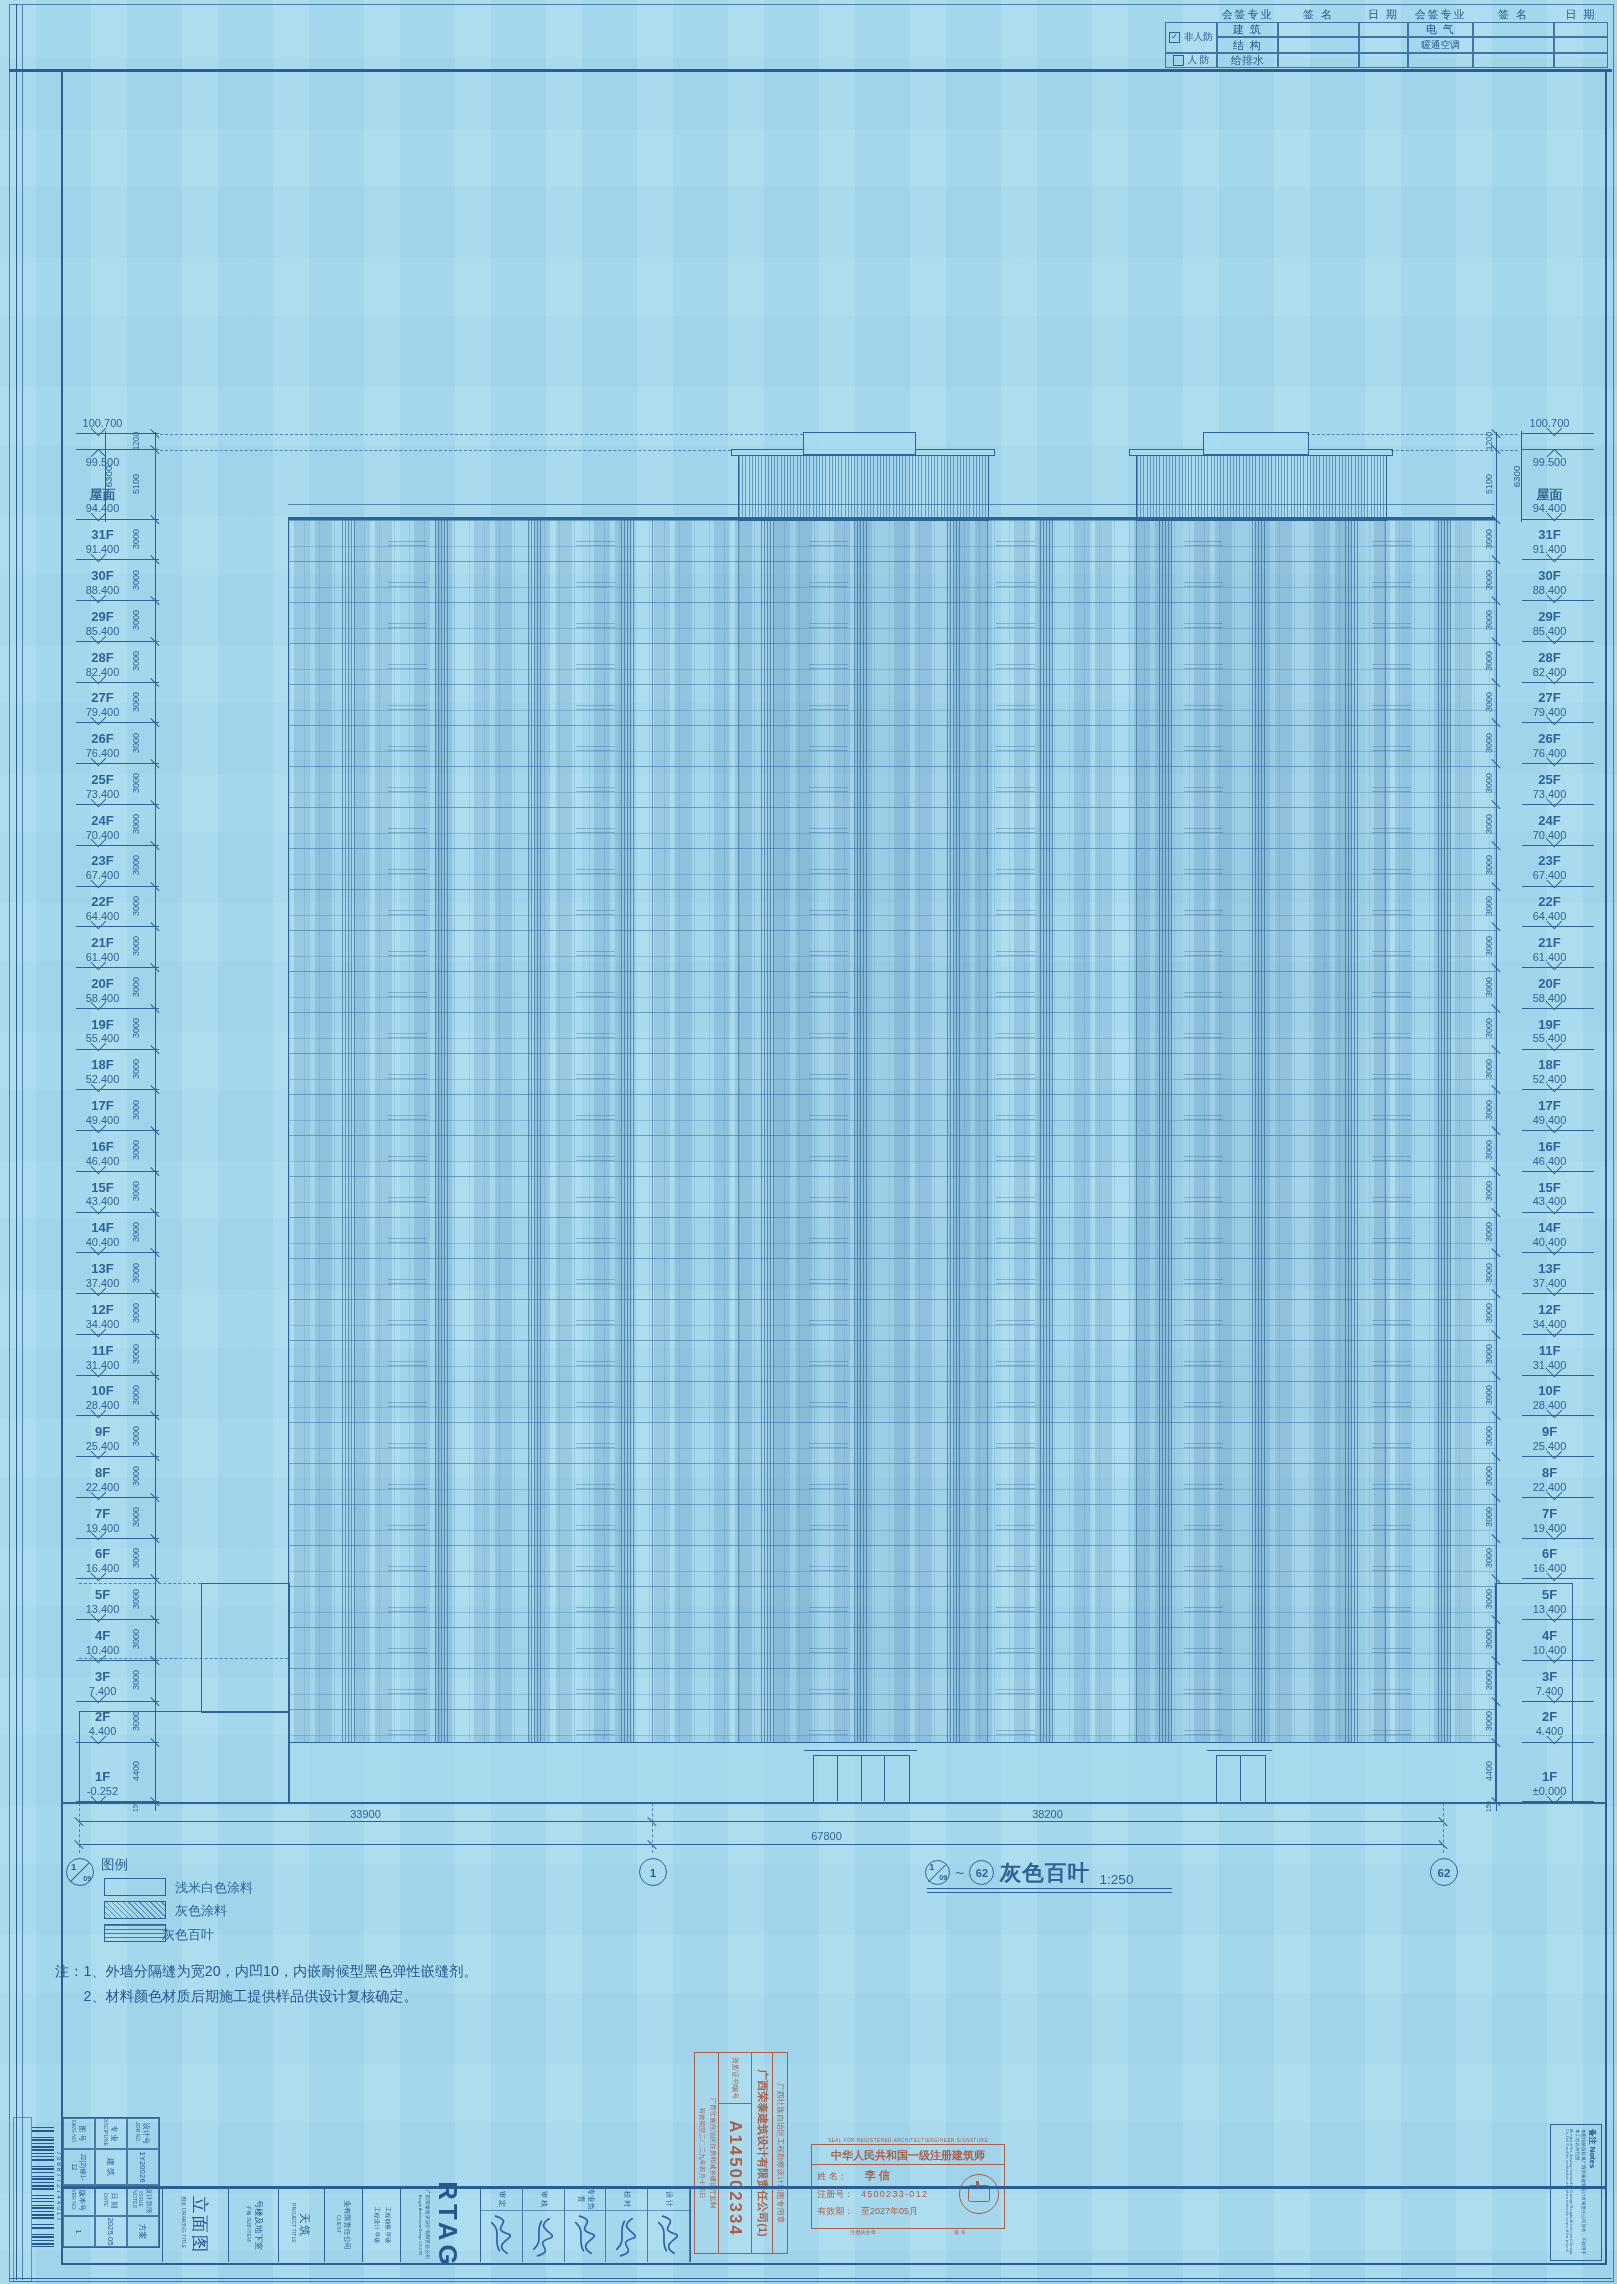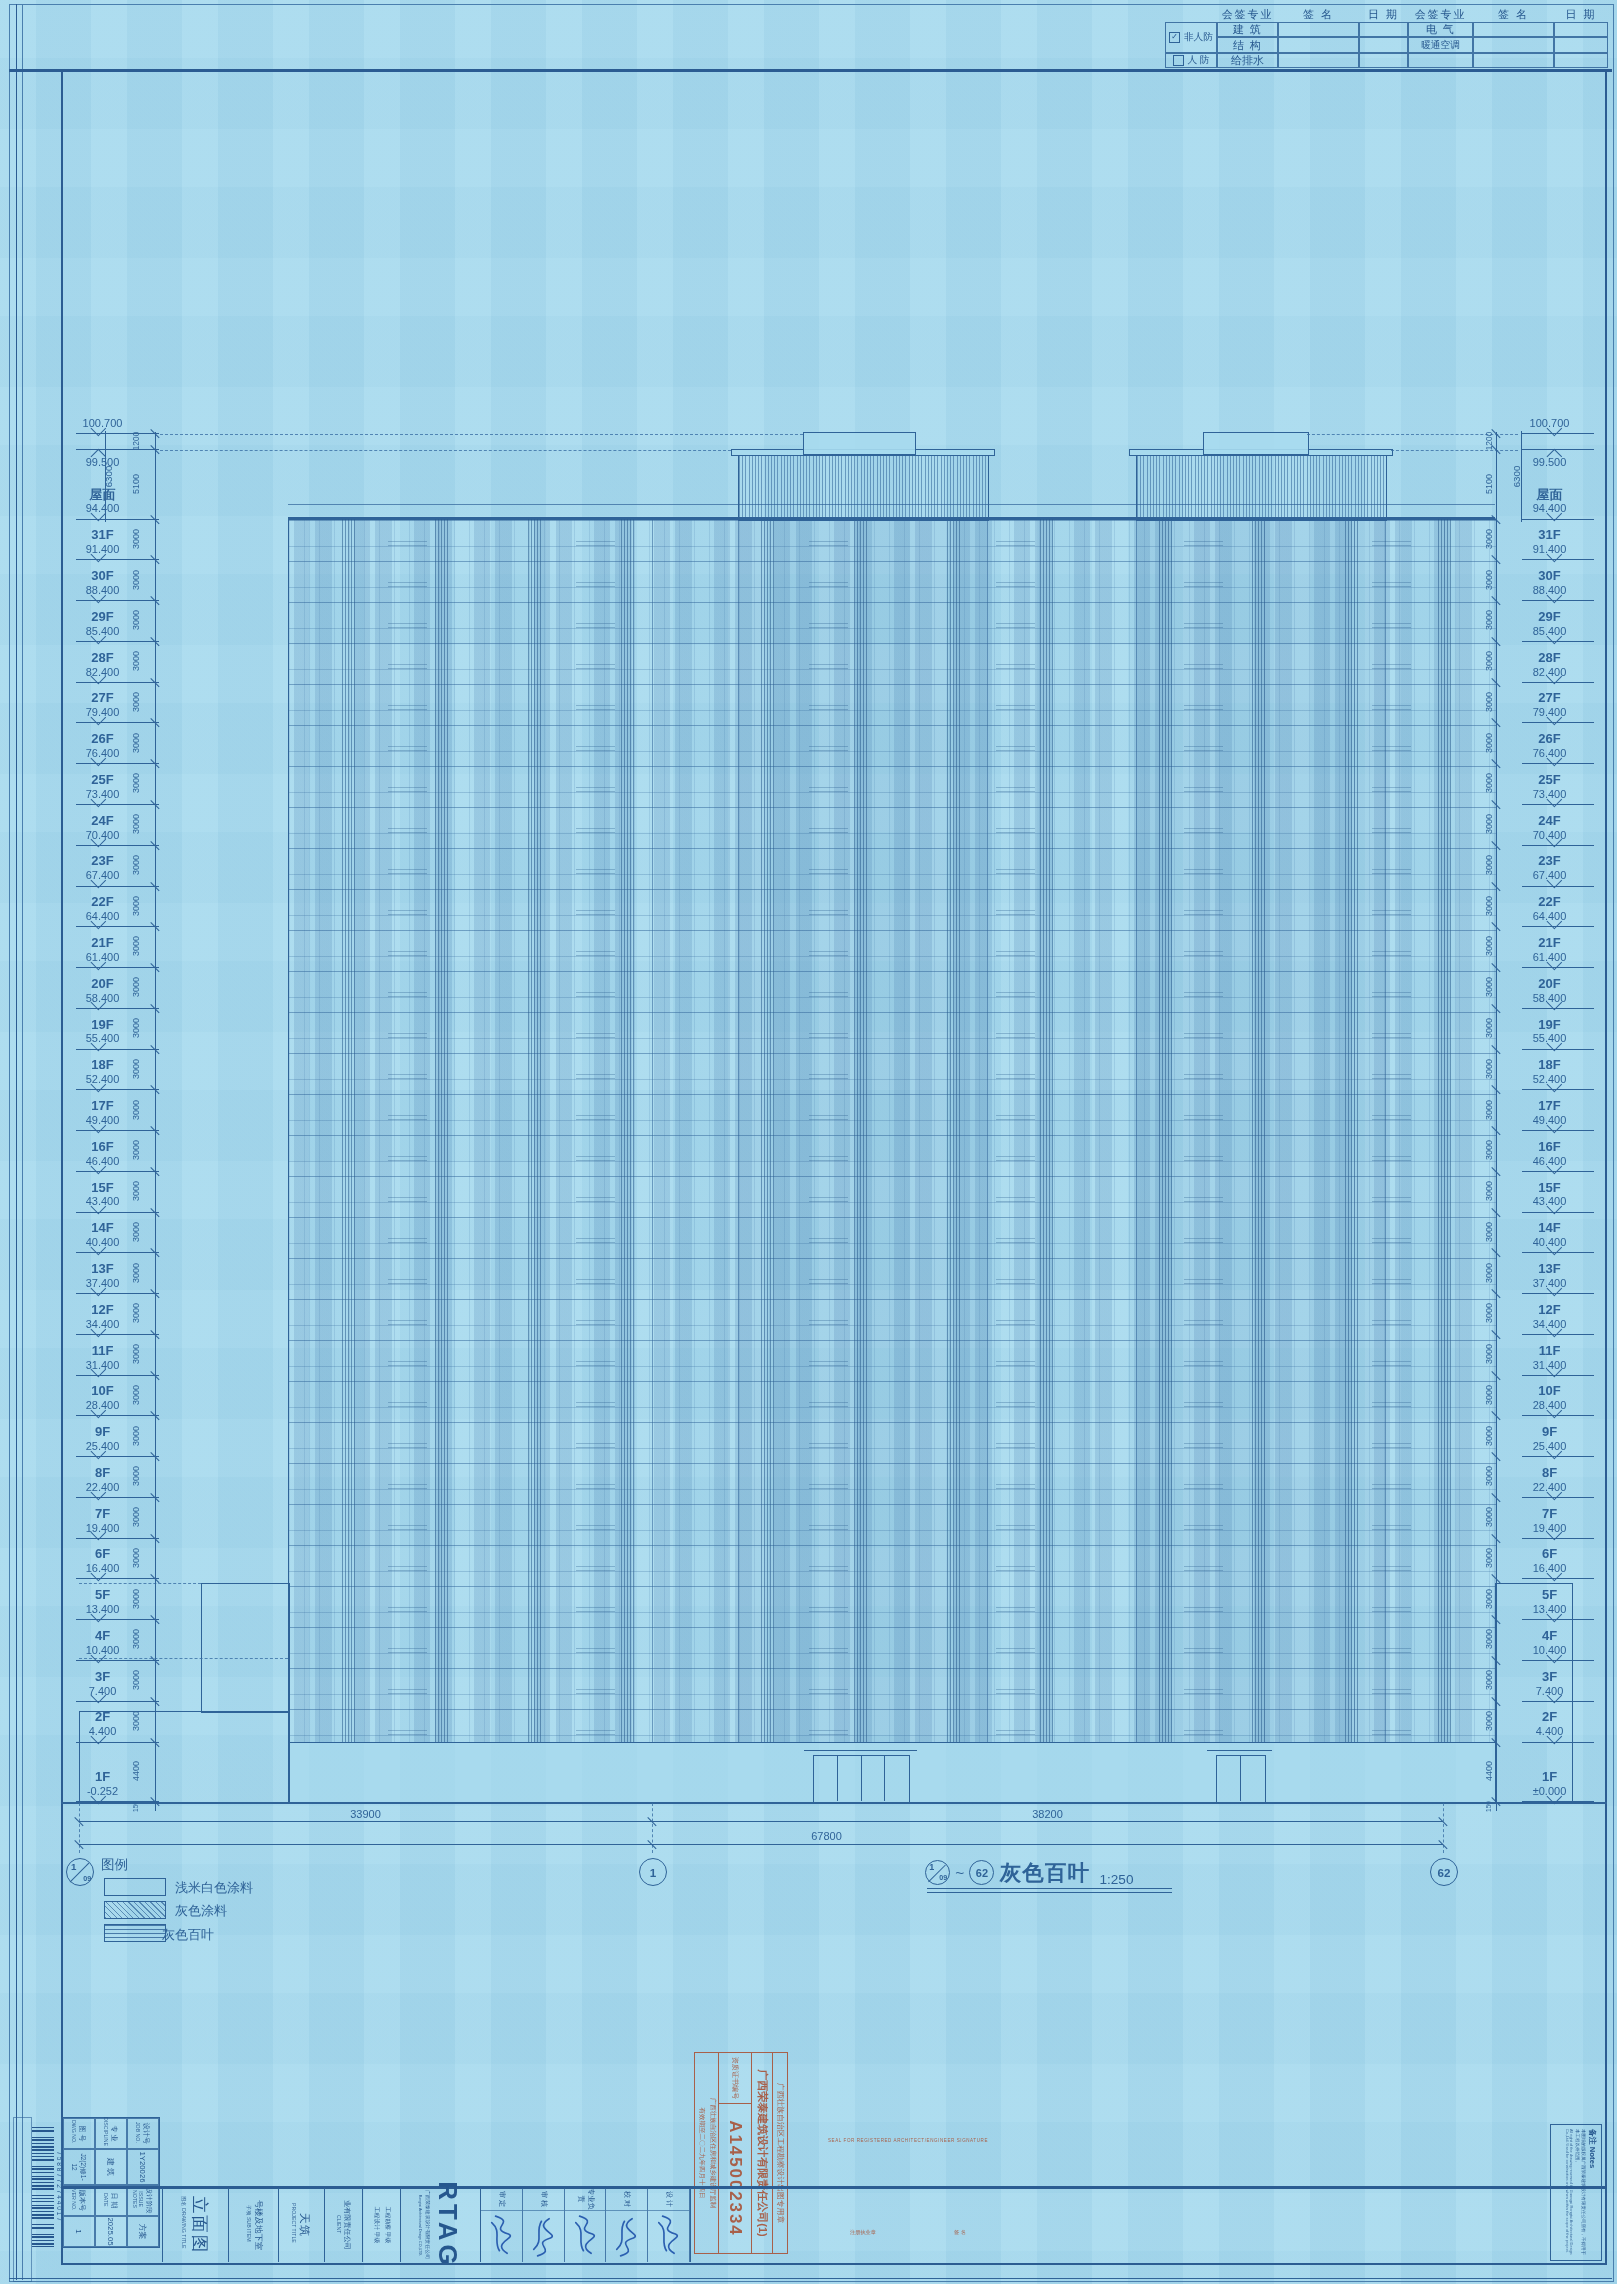--- a/index.html
+++ b/index.html
@@ -594,38 +594,58 @@
   <div>
     <div class="abs" style="left:101px;top:1856px;font-size:13.6px;color:#2f6398;">图例</div>
     <div class="swatch" style="left:104px;top:1878px;"></div>
     <div class="abs" style="left:175px;top:1879px;font-size:13px;color:#2f6398;">浅米白色涂料</div>
     <div class="swatch sw-diag" style="left:104px;top:1901px;"></div>
     <div class="abs" style="left:175px;top:1902px;font-size:13px;color:#2f6398;">灰色涂料</div>
     <div class="swatch sw-louv" style="left:104px;top:1924px;"></div>
     <div class="abs" style="left:162px;top:1926px;font-size:13px;color:#2f6398;">灰色百叶</div>
   </div>
 
+  <div class="abs" style="left:55px;top:1959px;font-size:14.2px;line-height:24.6px;color:#26578e;">
+    <div><span>注：</span><span>1、外墙分隔缝为宽20，内凹10，内嵌耐候型黑色弹性嵌缝剂。</span></div>
+    <div style="padding-left:28.5px;"><span>2、材料颜色材质后期施工提供样品供设计复核确定。</span></div>
+  </div>
 
   <div class="abs" style="left:694px;top:2052px;width:94px;height:202px;">
     <div class="rot stampc" style="width:202px;height:94px;">
       <div class="stamp-border" style="position:absolute;inset:0;display:flex;flex-direction:column;">
         <div style="font-size:7.8px;text-align:center;border-bottom:1px solid #a8604a;padding:1.3px 0;white-space:nowrap;overflow:hidden;">广西壮族自治区工程勘察设计出图专用章</div>
         <div style="font-size:11px;font-weight:bold;text-align:center;padding:2.6px 0;border-bottom:1px solid #a8604a;white-space:nowrap;">广西荣泰建筑设计有限责任公司(1)</div>
         <div style="display:flex;flex:1;align-items:center;border-bottom:1px solid #a8604a;">
           <div style="font-size:7.1px;width:50px;text-align:center;border-right:1px solid #a8604a;align-self:stretch;display:flex;align-items:center;justify-content:center;">资质证书编号</div>
           <div style="flex:1;font-size:17px;letter-spacing:1.9px;text-align:center;font-weight:bold;">A145002334</div>
         </div>
         <div style="font-size:6.5px;text-align:center;padding:1.3px 0;white-space:nowrap;">广西壮族自治区住房和城乡建设厅监制</div>
         <div style="font-size:6.5px;text-align:center;padding:0.6px 0 1.9px;white-space:nowrap;">有效期至二〇二九年四月十四日</div>
       </div>
     </div>
   </div>
 
   <div class="abs stampc" style="left:811px;top:2139px;width:194px;height:96px;">
     <div style="position:absolute;left:0;top:-1.3px;width:100%;font-size:4.5px;text-align:center;letter-spacing:0.6px;white-space:nowrap;">SEAL FOR REGISTERED ARCHITECT/ENGINEER SIGNATURE</div>
+    <div class="stamp-border" style="position:absolute;left:0;top:5.2px;right:0;bottom:6.5px;">
+      <div style="font-size:11px;font-weight:bold;text-align:center;padding:2.6px 0 1.3px;border-bottom:1px solid #a8604a;white-space:nowrap;">中华人民共和国一级注册建筑师</div>
+      <div style="position:absolute;left:5.2px;top:22px;font-size:9px;line-height:17.5px;">
+        <div><span>姓  名：</span>
+             <span style="font-size:11px;font-weight:bold;margin-left:15.5px;">李  信</span></div>
+        <div><span>注册号：</span>
+             <span style="letter-spacing:1.3px;margin-left:5.2px;">4500233-012</span></div>
+        <div><span>有效期：</span>
+             <span style="margin-left:5.2px;">至2027年05月</span></div>
+      </div>
+      <div style="position:absolute;right:5.2px;top:28.5px;width:38px;height:38px;border:1.3px solid #a8604a;border-radius:50%;display:flex;align-items:center;justify-content:center;">
+        <div style="width:19.4px;height:15.5px;border:1.3px solid #a8604a;border-radius:2.6px;position:relative;">
+          <div style="position:absolute;left:7.1px;top:-5.2px;width:2.6px;height:6.5px;background:#a8604a;"></div>
+        </div>
+      </div>
+    </div>
     <div style="position:absolute;left:0;bottom:-1.3px;width:100%;display:flex;justify-content:space-around;font-size:5.2px;">
       <span>注册执业章</span>
       <span>签 名</span>
     </div>
   </div>
 
   <div class="abs" style="left:32px;top:2127px;width:22px;height:120px;
               background:repeating-linear-gradient(180deg,#26578e 0 1.3px,transparent 1.3px 2.6px,#26578e 2.6px 4.5px,transparent 4.5px 6.5px,#26578e 6.5px 7.1px,transparent 7.1px 9.7px);"></div>
   <div class="abs" style="left:54px;top:2127px;width:9px;height:120px;">
     <div class="rot" style="width:120px;height:9px;font-size:6.5px;letter-spacing:1.9px;color:#26578e;text-align:center;">7588772744017</div>

